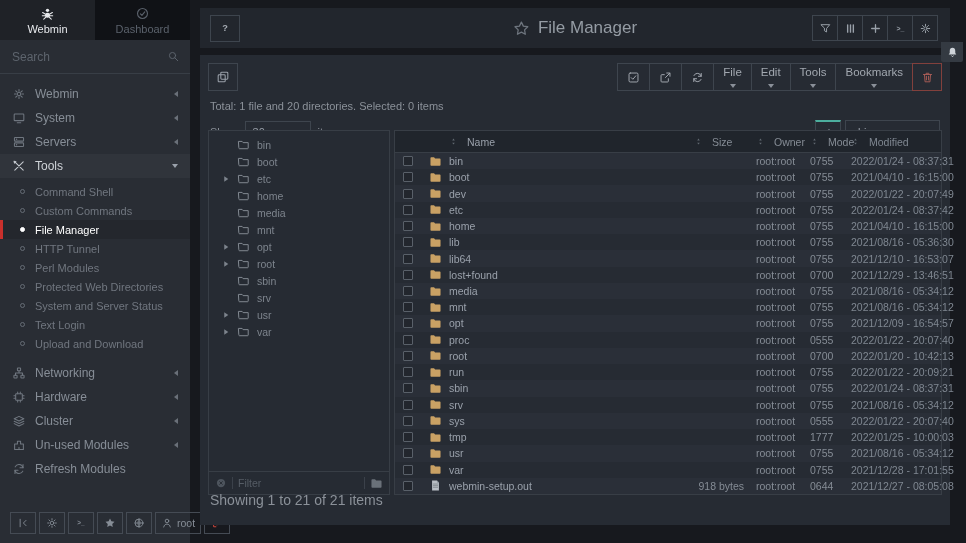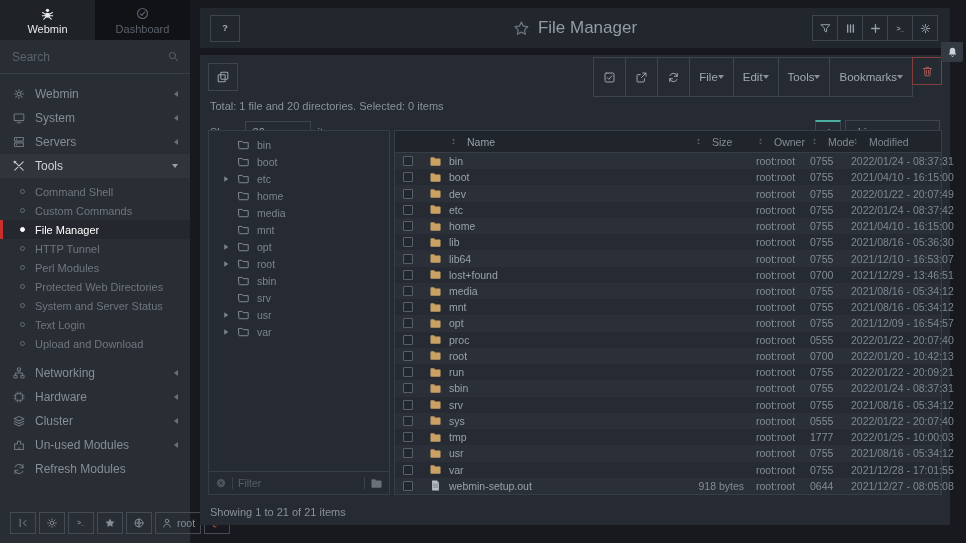--- a/index.html
+++ b/index.html
@@ -72,23 +72,23 @@
               color:#ced3d9; cursor:pointer; z-index:5; }
   .bell-tab .ic { width:13px; height:13px; }
 
   
   .card { position:absolute; left:200px; top:55px; width:750px; height:470px; background:#262b33; }
   .card-toolbar { height:38px; display:flex; align-items:center; padding:6px 8px 0; }
   .tool-btn { width:30px; height:28px; background:transparent; border:1px solid #3e454e; color:#9aa1aa;
               display:flex; align-items:center; justify-content:center; cursor:pointer; }
   .tool-btn .ic { width:14px; height:14px; }
   .right-group { margin-left:auto; display:flex; }
-  .grp-btn { height:40px; margin-left:-1px; background:transparent; border:1px solid #3e454e;
-             color:#a2a8b0; display:flex; align-items:center; justify-content:center; 
-             padding:0 9px; font-family:inherit; font-size:11.5px; cursor:pointer; white-space:nowrap; }
+  .grp-btn { height:28px; margin-left:-1px; background:transparent; border:1px solid #3e454e;
+             color:#a2a8b0; display:flex; align-items:center; justify-content:center; gap:6px;
+             padding:0 9px; font-family:inherit; font-size:11.5px; cursor:pointer; white-space:nowrap;flex-direction:column; }
   .grp-btn .ic { width:13px; height:13px; }
   .caret { width:0; height:0; border-left:3.5px solid transparent; border-right:3.5px solid transparent;
            border-top:4px solid #8a9099; }
   .trash-btn { height:28px; width:30px; margin-left:-1px; background:transparent; border:1px solid #82403c;
                color:#a65b55; display:flex; align-items:center; justify-content:center; cursor:pointer; }
   .trash-btn .ic { width:13px; height:13px; }
 
   .total-line { padding:7px 10px 0; font-size:11px; color:#8b9199; }
   .controls-row { display:flex; align-items:center; padding:8px 10px 0; font-size:11px; color:#8b9199; }
   .show-select { width:66px; height:22px; border:1px solid #3e454e; margin:0 7px; display:flex;
@@ -134,21 +134,21 @@
   .c-check { width:26px; flex:none; display:flex; justify-content:center; }
   .c-icon  { width:28px; flex:none; display:flex; justify-content:center; }
   .c-name  { flex:1; min-width:0; overflow:hidden; color:#9aa1ab; }
   .c-size  { width:62px; flex:none; text-align:right; padding-right:12px; color:#858c95; }
   .c-owner { width:54px; flex:none; color:#858c95; }
   .c-mode  { width:41px; flex:none; color:#858c95; }
   .c-modified { width:90px; flex:none; color:#7f8791; }
   .thead .c-size { text-align:left; padding-right:0; }
   .cb { width:10px; height:10px; border:1px solid #596069; border-radius:1px; background:#22262d; display:block; }
   .row-ic { color:#c9a164; } .row-ic .ic { width:13px; height:13px; }
-  .showing-line { position:absolute; left:10px; bottom:7px; font-size:11px; color:#8b9199; }
+  .showing-line { position:absolute; left:10px; bottom:17px; font-size:14px; color:#8b9199; }
 </style>
 </head>
 <body>
 
 <div class="sidebar">
   <div class="tabs">
 
       <div class="tab active">
         <span class="tab-ic">
           <svg class="ic" viewBox="0 0 16 16">

